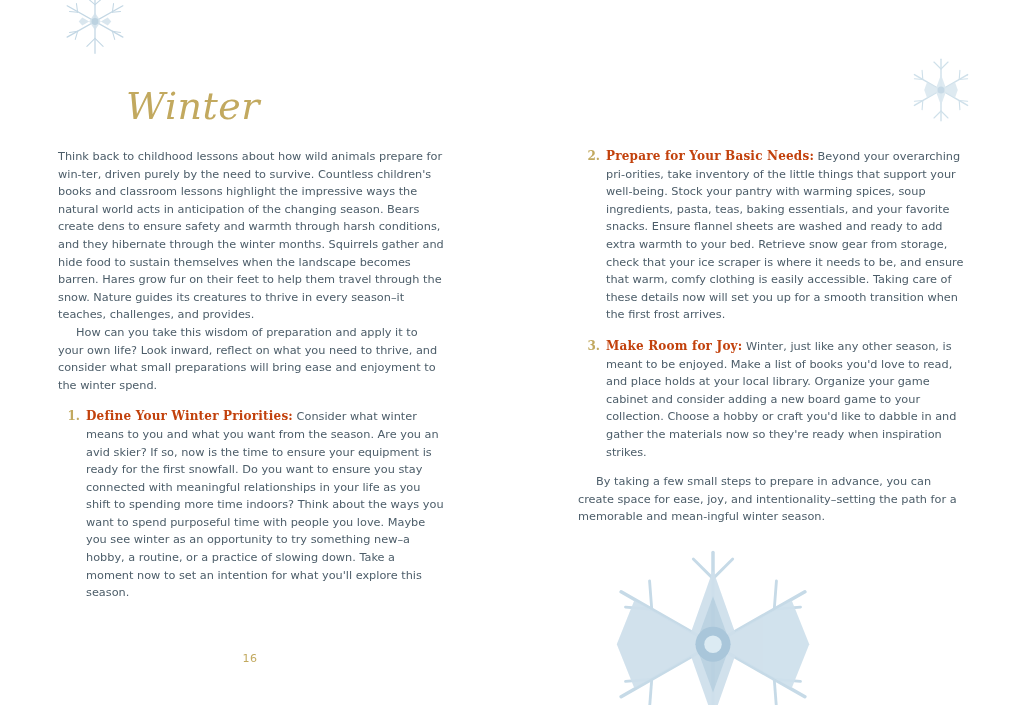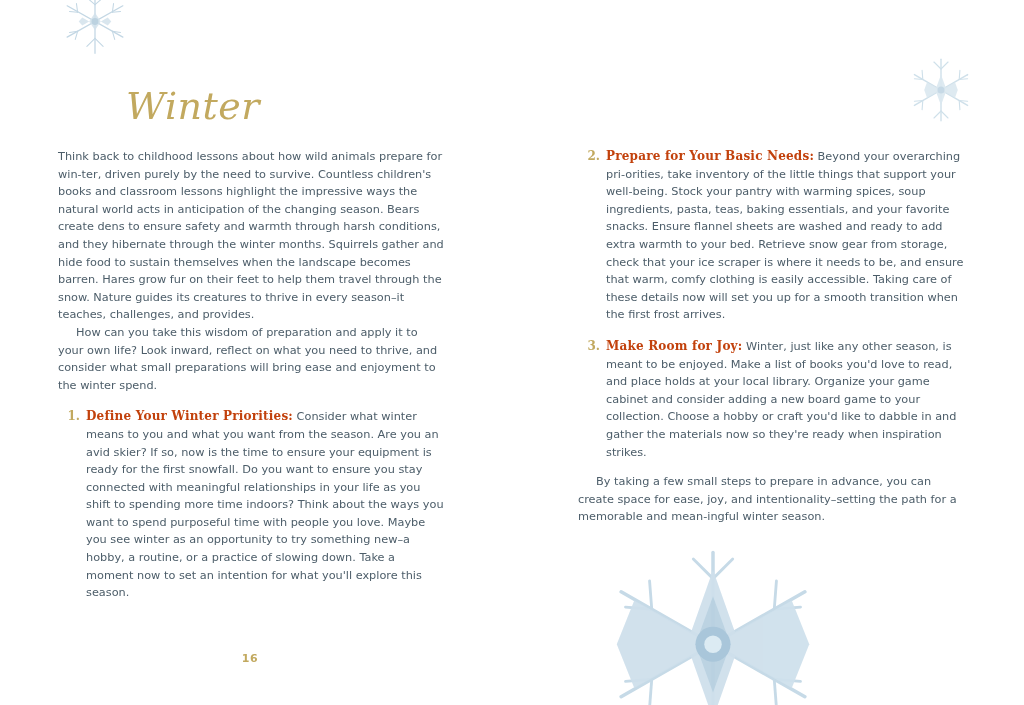--- a/index.html
+++ b/index.html
@@ -108,21 +108,21 @@
   .spacer-sm { height: 12px; }
 
   
   .page-number {
     position: absolute;
     left: 238px;
     top: 652px;
     width: 24px;
     text-align: center;
     font-size: 11px;
-    font-weight: bold;
+    font-weight: normal;
     color: #c2a95f;
     letter-spacing: 0.5px;
   }
 </style>
 </head>
 <body>
 
 <div class="page">
 
   <div class="snowflake sf-top-left">

